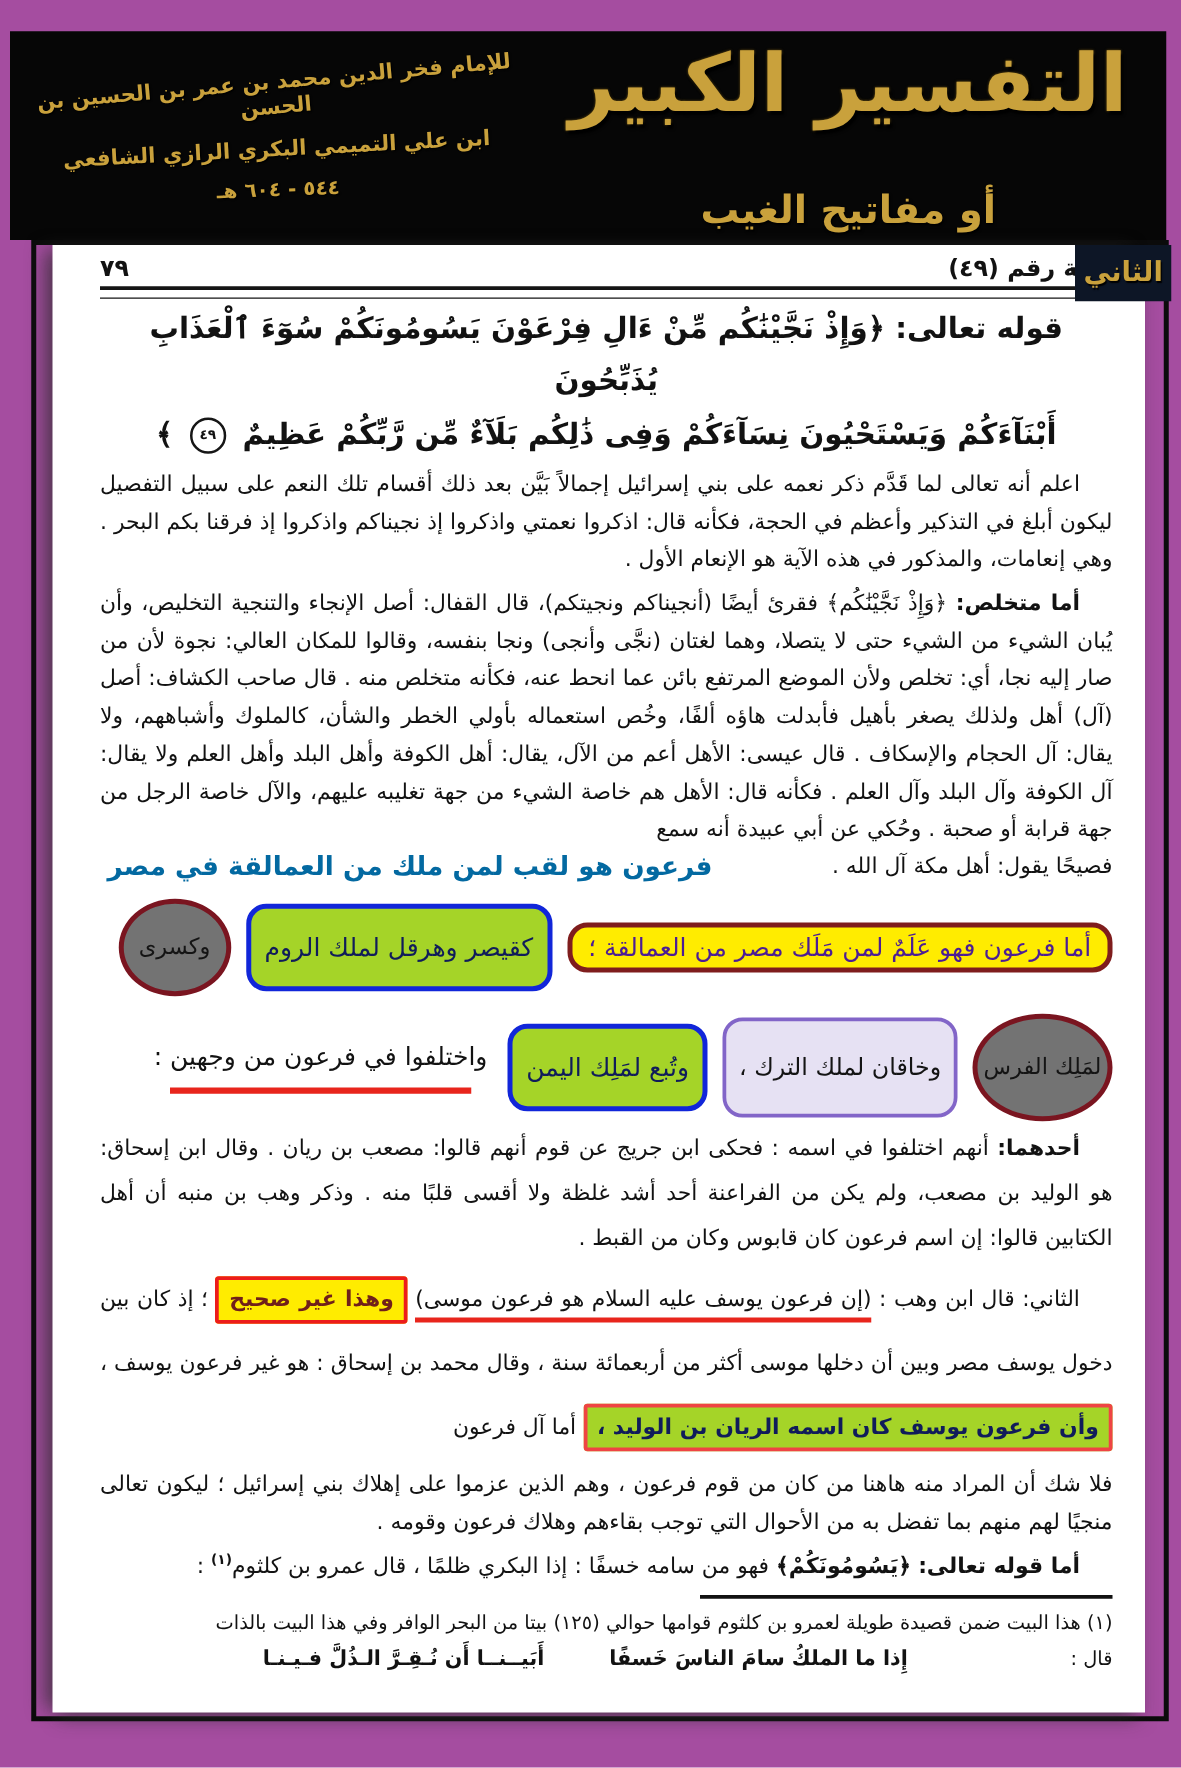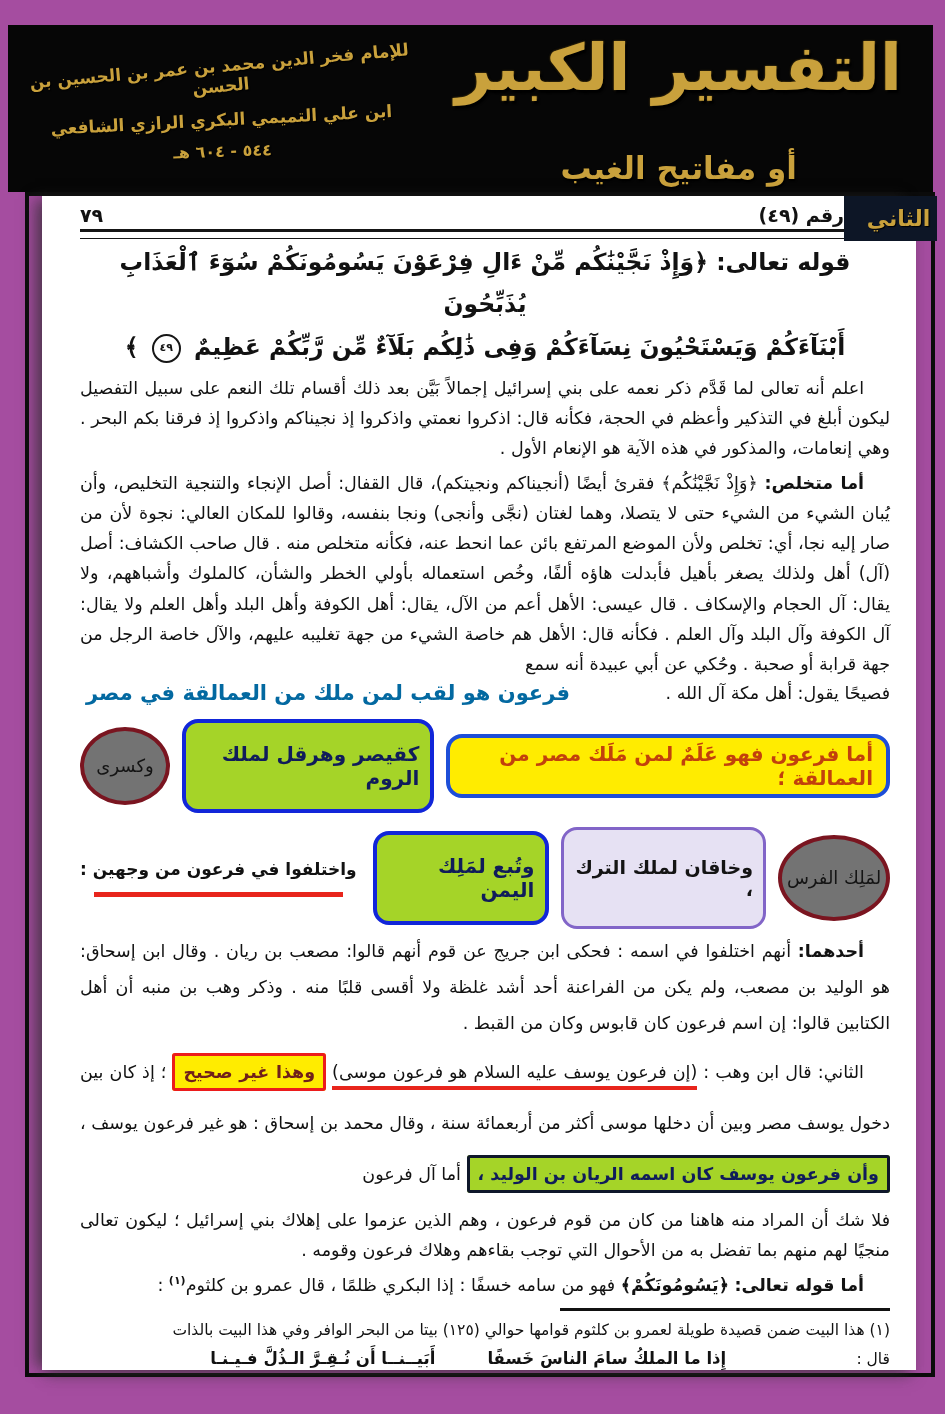--- a/index.html
+++ b/index.html
@@ -43,21 +43,20 @@
   .author-line2{font-size:17px;font-weight:bold;margin-top:14px;transform:rotate(-1deg);text-shadow:1px 1px 1px #000;}
   .author-years{font-size:16px;font-weight:bold;margin-top:12px;text-shadow:1px 1px 1px #000;}
   
   .side-tab{
     position:absolute;right:8px;top:196px;width:77px;height:45px;
     background:#0D1626;
     display:flex;align-items:center;justify-content:center;
     color:#C9A13C;font-size:22px;font-weight:bold;
     z-index:5;
     text-shadow:1px 1px 1px #000;
-    padding-left:16px;
   }
   
   .frame{
     position:absolute;left:25px;top:192px;width:910px;height:1185px;
     background:#A54DA0;border:4px solid #0B0B0B;box-sizing:border-box;
   }
   .page{
     position:absolute;left:13px;right:15px;top:0;bottom:3px;
     background:#FFFFFF;
     box-shadow:-10px 0 14px -3px rgba(45,45,45,.65), 0 10px 14px -5px rgba(45,45,45,.5);
@@ -78,39 +77,39 @@
     font-size:11px;align-items:center;justify-content:center;vertical-align:middle;margin:0 5px;font-weight:bold;
   }
   
   .para{text-align:justify;line-height:1.72;margin:5px 0 0;}
   .para .lead{font-weight:bold;}
   .indent{display:inline-block;width:26px;}
   .amma-lastline{display:flex;justify-content:space-between;align-items:center;margin-top:2px;}
   .blue-note{color:#0369a1;font-weight:bold;font-size:21px;white-space:nowrap;padding-left:6px;}
   
   .hrow{display:flex;align-items:center;gap:12px;margin:14px 0 4px;}
-  .box{border-radius:16px;font-weight:bold;text-align:right;box-sizing:border-box;}
-  .box-yellow{background:#FFEC00;border:4px solid #1d4ed8;color:#c2410c;font-size:20px;padding:4px 13px;}
+  .box{border-radius:16px;font-weight:normal;text-align:right;box-sizing:border-box;}
+  .box-yellow{background:#FFEC00;border:4px solid #7f1d1d;color:#4c1d95;font-size:20px;padding:4px 13px;}
   .box-green{background:#A5D428;border:4px solid #1126D9;color:#101C5A;font-size:20px;padding:19px 11px;}
   .box-lavender{background:#E6E1F3;border:3.5px solid #8265C8;color:#141414;font-size:19px;padding:26px 10px;}
   .ellipse{
     display:flex;align-items:center;justify-content:center;
     border:4px solid #7A1520;border-radius:50%;background:#737373;
     color:#141414;font-size:18px;box-sizing:border-box;flex:none;
   }
   .ellipse-r1{width:90px;height:78px;}
   .ellipse-r2{width:112px;height:86px;}
   .vajh-block{display:flex;flex-direction:column;align-items:center;margin-right:4px;}
-  .vajh-heading{font-weight:bold;font-size:17px;white-space:nowrap;}
+  .vajh-heading{font-weight:normal;font-size:20px;white-space:nowrap;}
   .red-bar{height:5px;background:#E8251C;width:90%;margin-top:13px;}
   
   .para-loose{text-align:justify;line-height:2.9;margin:6px 0 0;}
   .inline-badge{border-radius:3px;padding:6px 8px;font-weight:bold;white-space:nowrap;}
   .badge-yellow{background:#FFEC00;border:3px solid #EC1C1C;color:#70201A;}
-  .badge-green{background:#A5D428;border:3px solid #0f172a;color:#101C5A;}
+  .badge-green{background:#A5D428;border:3px solid #ef4444;color:#101C5A;}
   .red-underline{border-bottom:4px solid #E8251C;padding-bottom:4px;}
   
   .foot-sep{width:330px;height:3px;background:#111;margin:8px 0 6px;}
   .footnote{font-size:15.5px;line-height:1.7;}
   .footnote .fline{text-align:justify;}
   .poem-row{display:flex;align-items:baseline;margin:2px 0;}
   .poem{flex:1;display:flex;justify-content:center;gap:52px;font-weight:bold;font-size:16.5px;}
   sup.fn{vertical-align:super;font-size:11px;font-weight:bold;}
 </style>
 </head>

